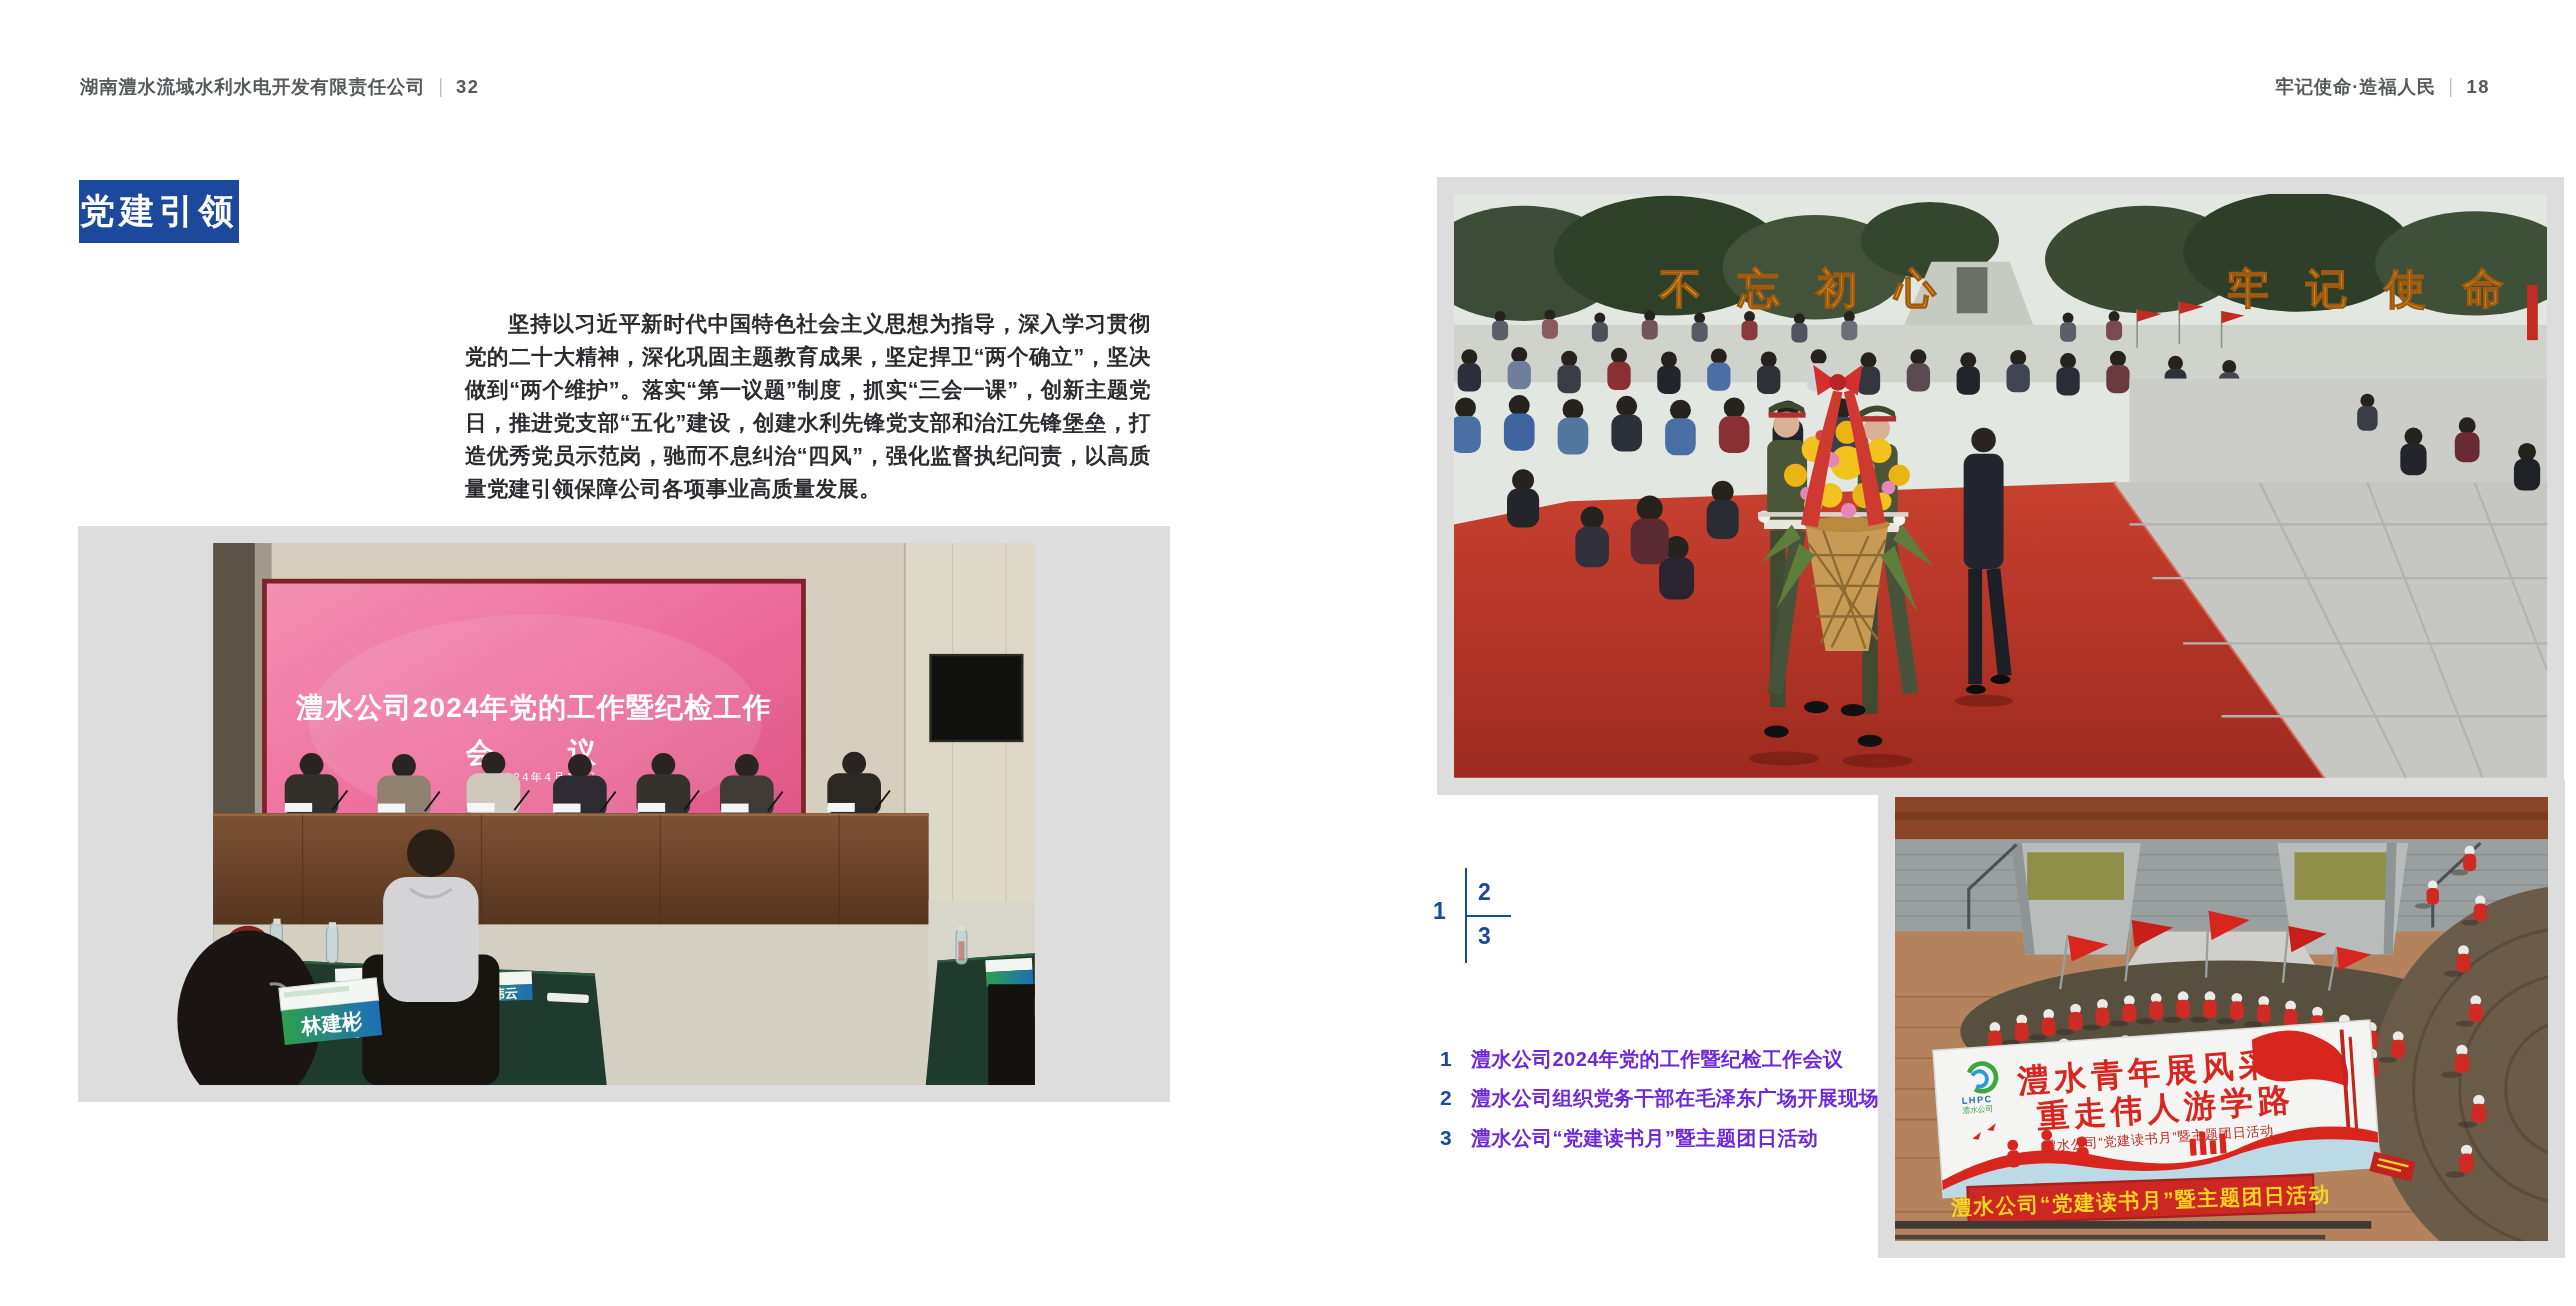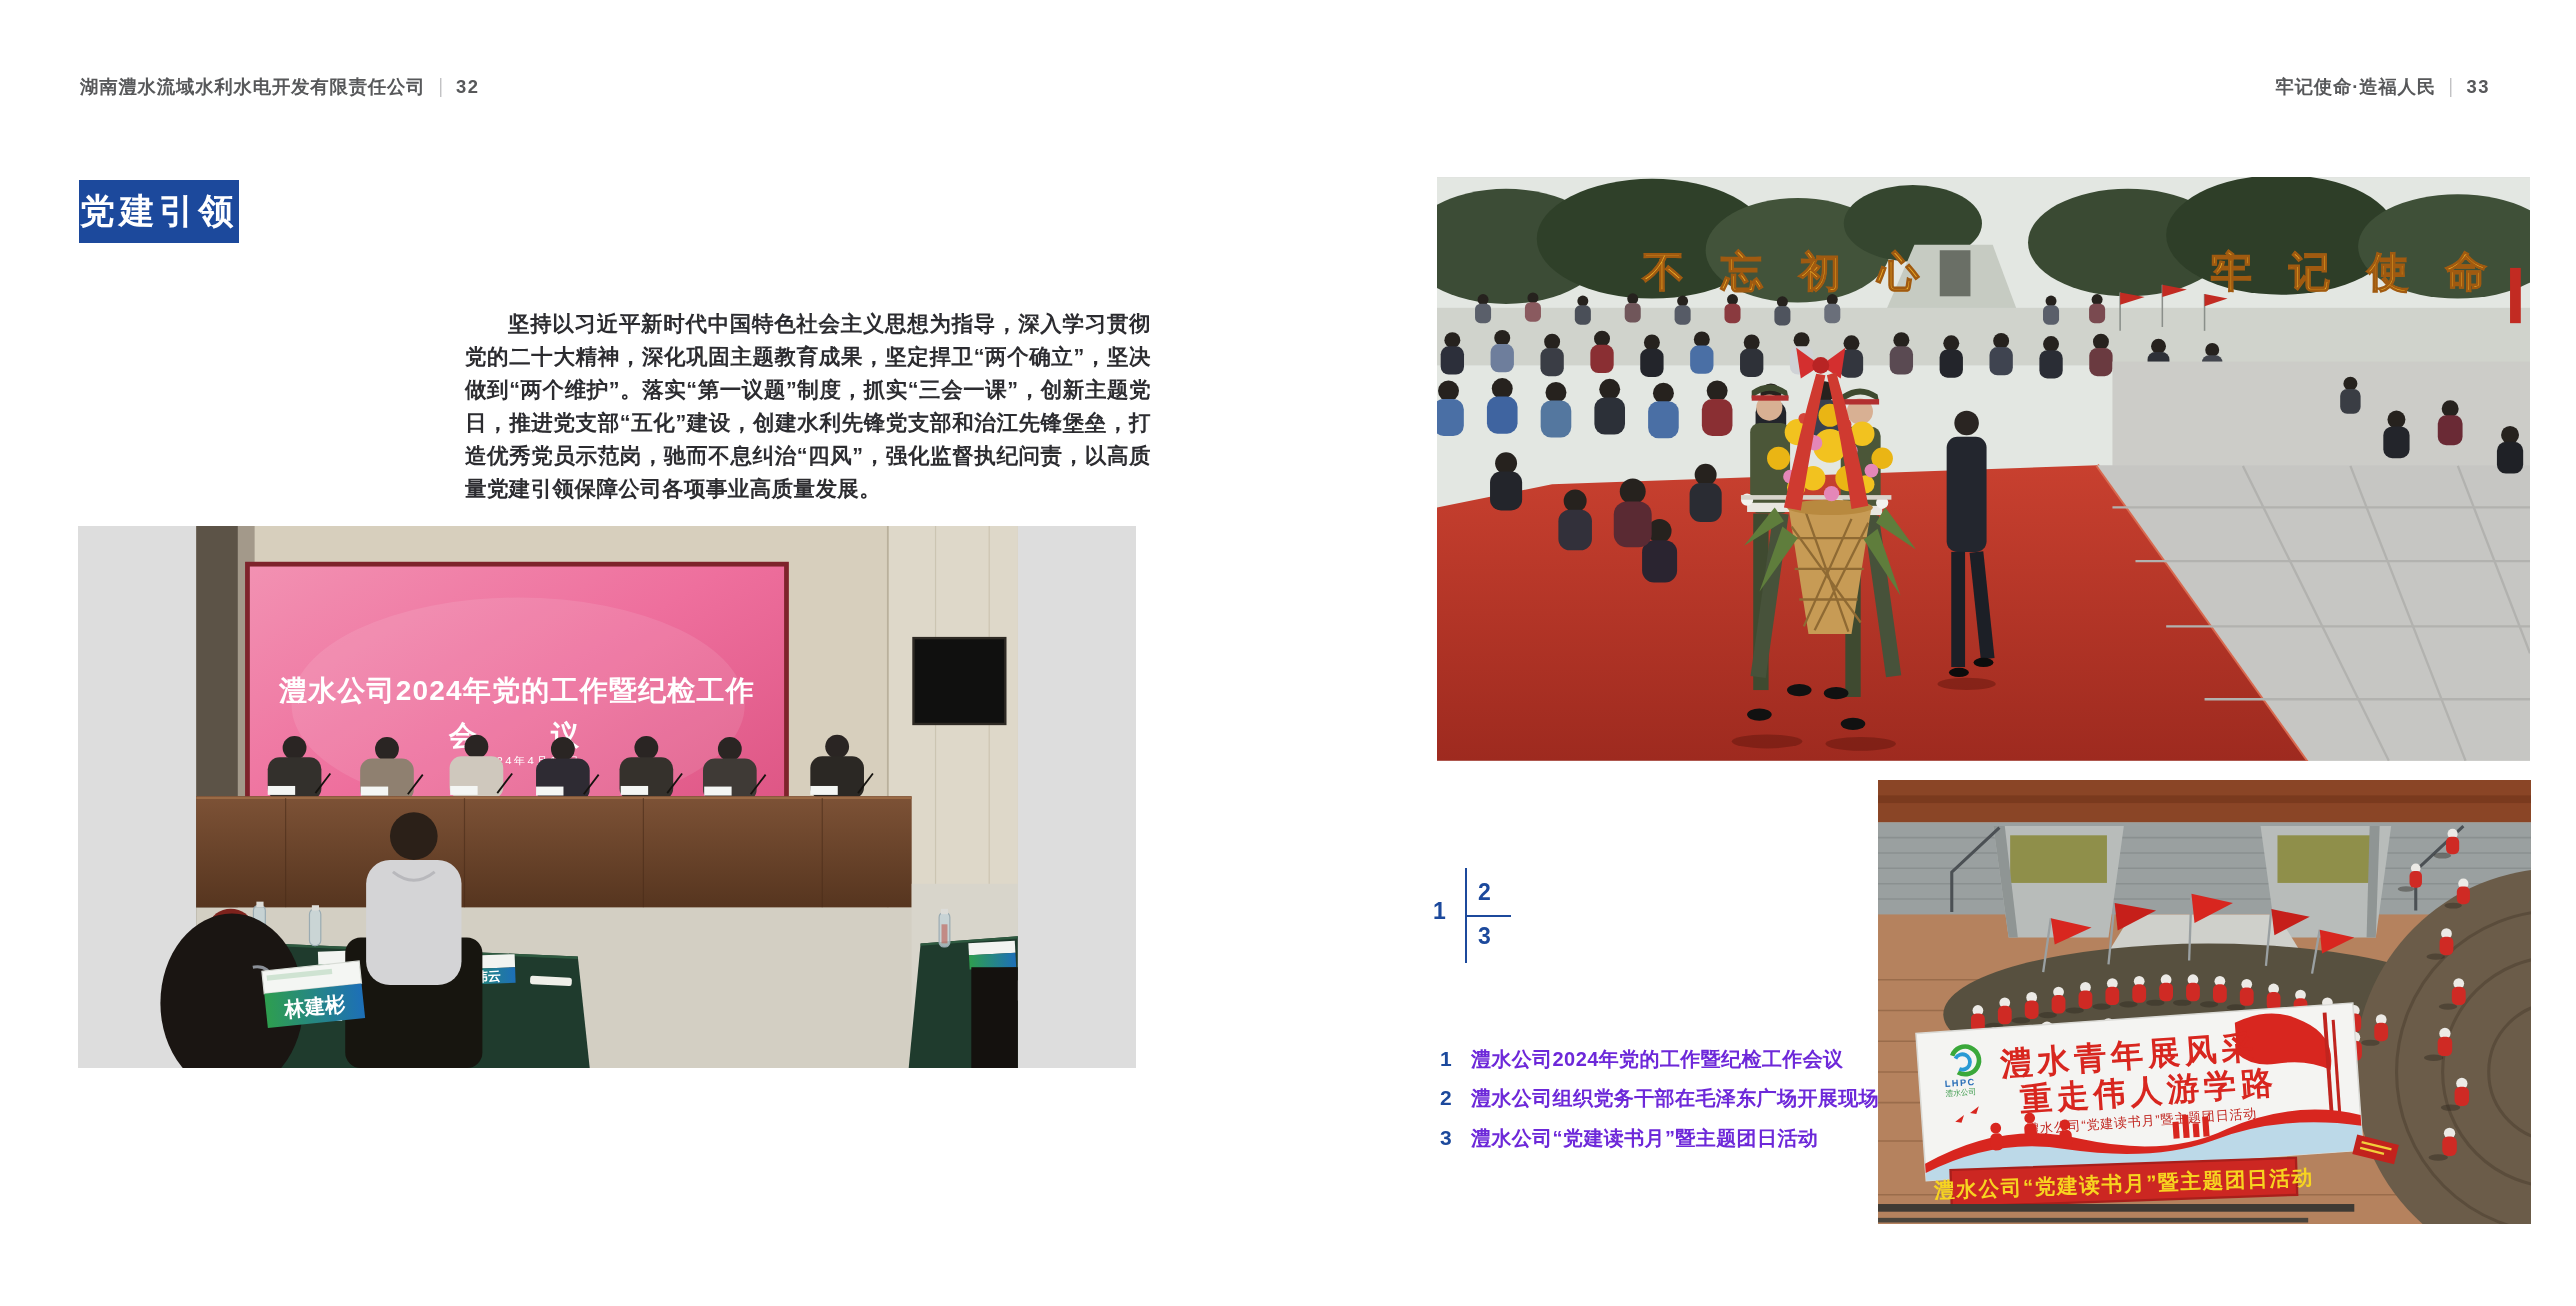--- a/index.html
+++ b/index.html
@@ -10,21 +10,21 @@
   .runhead{display:flex;align-items:center;gap:12.3px;font-size:18.4px;font-weight:bold;color:#57585a;letter-spacing:0.8px;text-align:center;}
   .runhead .div{color:#a9aaac;font-weight:400;font-size:20px;transform:scaleX(.6);}
   .runhead .pageno{letter-spacing:1.5px;}
   
   .badge{left:79px;top:180px;width:160px;height:63px;background:#1c499c;color:#fff;
          display:flex;align-items:center;justify-content:center;font-size:35px;font-weight:bold;letter-spacing:4.6px;}
   
   .para{left:465px;top:286px;width:686px;font-size:21.5px;line-height:33px;color:#2c2c30;
         font-weight:600;text-align:justify;text-indent:43px;letter-spacing:0.4px;}
   
-  figure{margin:0;padding:0;}
+  figure{margin:0;padding:17px;}
   .photo{overflow:hidden;background:#ddd;}
   .photo svg{display:block;width:100%;height:100%;}
   
   .key-num{color:#1c499c;font-weight:bold;font-size:23px;line-height:23px;}
   .key-line{background:#1c499c;}
   
   .captions{left:1440px;top:1046px;display:flex;flex-direction:column;gap:12.3px;}
   .cap-row{display:flex;align-items:baseline;}
   .cap-num{width:31px;color:#1c499c;font-weight:bold;font-size:21px;}
   .cap-text{font-size:20px;color:#6d28d9;font-weight:600;letter-spacing:0.4px;}
@@ -33,21 +33,21 @@
 <body>
 
 <div class="abs runhead" style="left:80px;top:74px;">
   <span>湖南澧水流域水利水电开发有限责任公司</span>
   <span class="div">|</span>
   <span class="pageno">32</span>
 </div>
 <div class="abs runhead" style="right:86px;top:74px;">
   <span>牢记使命·造福人民</span>
   <span class="div">|</span>
-  <span class="pageno">33</span>
+  <span class="pageno">18</span>
 </div>
 
 <div class="abs badge">党建引领</div>
 <p class="abs para">坚持以习近平新时代中国特色社会主义思想为指导，深入学习贯彻党的二十大精神，深化巩固主题教育成果，坚定捍卫“两个确立”，坚决做到“两个维护”。落实“第一议题”制度，抓实“三会一课”，创新主题党日，推进党支部“五化”建设，创建水利先锋党支部和治江先锋堡垒，打造优秀党员示范岗，驰而不息纠治“四风”，强化监督执纪问责，以高质量党建引领保障公司各项事业高质量发展。</p>
 
 <figure class="abs photo" style="left:78px;top:526px;width:1058px;height:542px;">
 <svg viewBox="0 0 1378 909">
   <defs>
     <linearGradient id="pinkgrad" x1="0" y1="0" x2="1" y2="1">
       <stop offset="0" stop-color="#f291b2"></stop>

